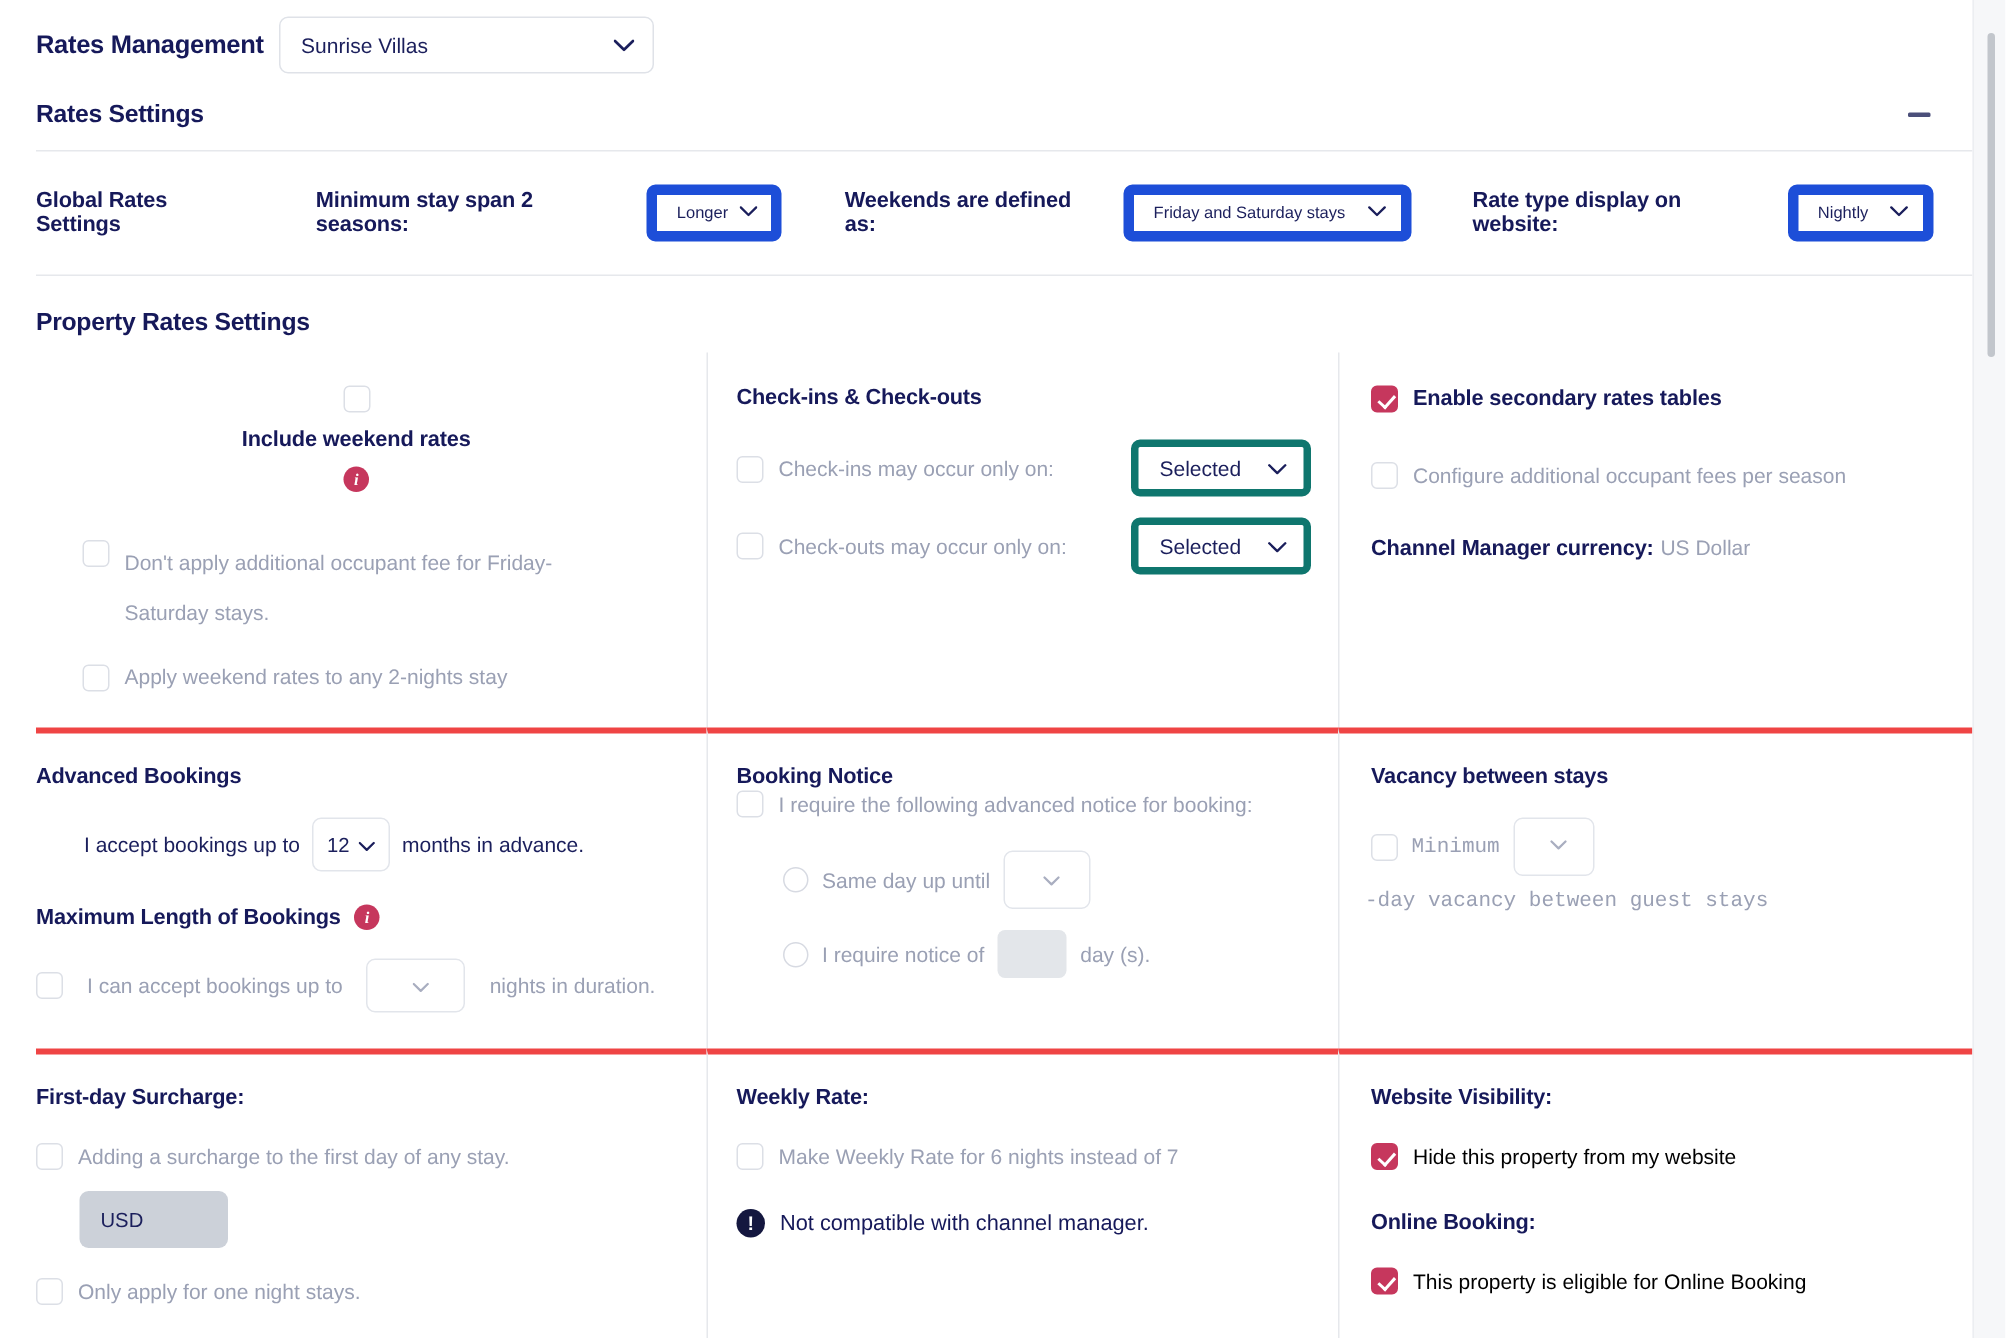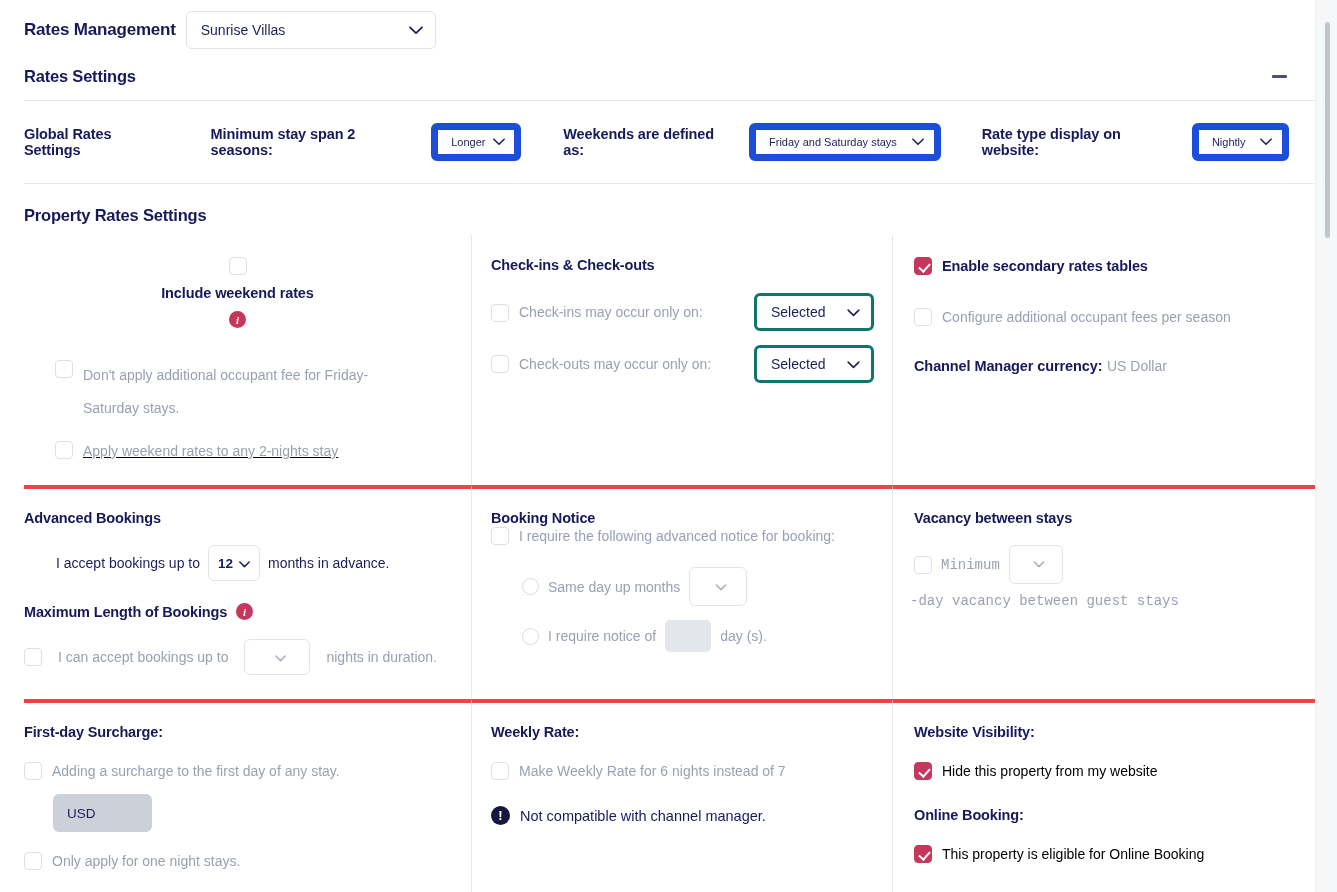--- a/index.html
+++ b/index.html
@@ -151,28 +151,28 @@
   }
   .warn-row { display:flex; align-items:center; gap: 10px; }
   .warn-row .tx { font-size: 14.5px; color:#16195a; }
 
   
   .mini-sel {
     height: 36px; border:1px solid #e2e5eb; border-radius:6px; background:#fff;
     display:inline-flex; align-items:center; justify-content:center; gap:6px;
     font-size:13.5px; color:#1b1f5c; cursor:pointer; vertical-align: middle;
   }
-  .ms-12   { width: 52px; font-weight: bold; }
+  .ms-12   { width: 52px; }
   .ms-nights { width: 66px; }
   .ms-sameday { width: 58px; }
   .ms-vac   { width: 54px; }
 
   .box-sel {
     width: 120px; height: 38px;
-    border:3px solid #0f766e; border-radius:6px; background:#fff;
+    border:5px solid #0f766e; border-radius:6px; background:#fff;
     display:flex; align-items:center; justify-content:space-between;
     padding: 0 11px 0 14px; font-size:14px; color:#1b1f5c; cursor:pointer;
   }
 
   .gray-input {
     width: 46px; height: 32px; background: #e3e6ea;
     border: none; border-radius: 5px; vertical-align: middle;
   }
   .usd-input {
     width: 99px; height: 38px; background: #ccd1d9;
@@ -249,21 +249,21 @@
         <div class="cb"></div>
         <span class="lbl-bold">Include weekend rates</span>
         <span class="info-i">i</span>
       </div>
 
       <div class="opt" style="margin:31px 0 0 31px;">
         <div class="cb" style="margin-top:1px;"></div>
         <span class="tx muted" style="max-width:330px;display:block;line-height:33px;">Don't apply additional occupant fee for Friday-Saturday stays.</span>
       </div>
 
-      <div class="opt" style="margin:16px 0 0 31px;align-items:flex-start;text-decoration:underline;">
+      <div class="opt" style="margin:16px 0 0 31px;align-items:flex-end;">
         <div class="cb"></div>
         <span class="tx muted">Apply weekend rates to any 2-nights stay</span>
       </div>
     </div>
 
     <div class="cell col-2" style="padding-top:22px;padding-bottom:24px;">
       <div class="blk-head" style="margin-bottom:20px;">Check-ins &amp; Check-outs</div>
 
       <div style="display:flex;align-items:center;justify-content:space-between;margin-bottom:14px;">
         <div class="opt" style="align-items:flex-end;">
@@ -351,21 +351,21 @@
     <div class="cell col-2 rowline" style="padding-top:21px;padding-bottom:24px;">
       <div class="blk-head">Booking Notice</div>
 
       <div class="opt" style="align-items:center;">
         <div class="cb"></div>
         <span class="tx muted">I require the following advanced notice for booking:</span>
       </div>
 
       <div class="inline" style="margin:21px 0 0 31px;gap:9px;">
         <span class="rb"></span>
-        <span class="lbl muted">Same day up months</span>
+        <span class="lbl muted">Same day up until</span>
         <span class="mini-sel ms-sameday" style="height:39px;">
           <span></span>
           <span class="chev">
             <svg width="12" height="7" viewBox="0 0 14 9">
                 <path d="M1 1.3L7 7.2 13 1.3" stroke="#a9aec0" stroke-width="1.9" fill="none" stroke-linecap="round" stroke-linejoin="round"></path>
               </svg>
           </span>
         </span>
       </div>
 

